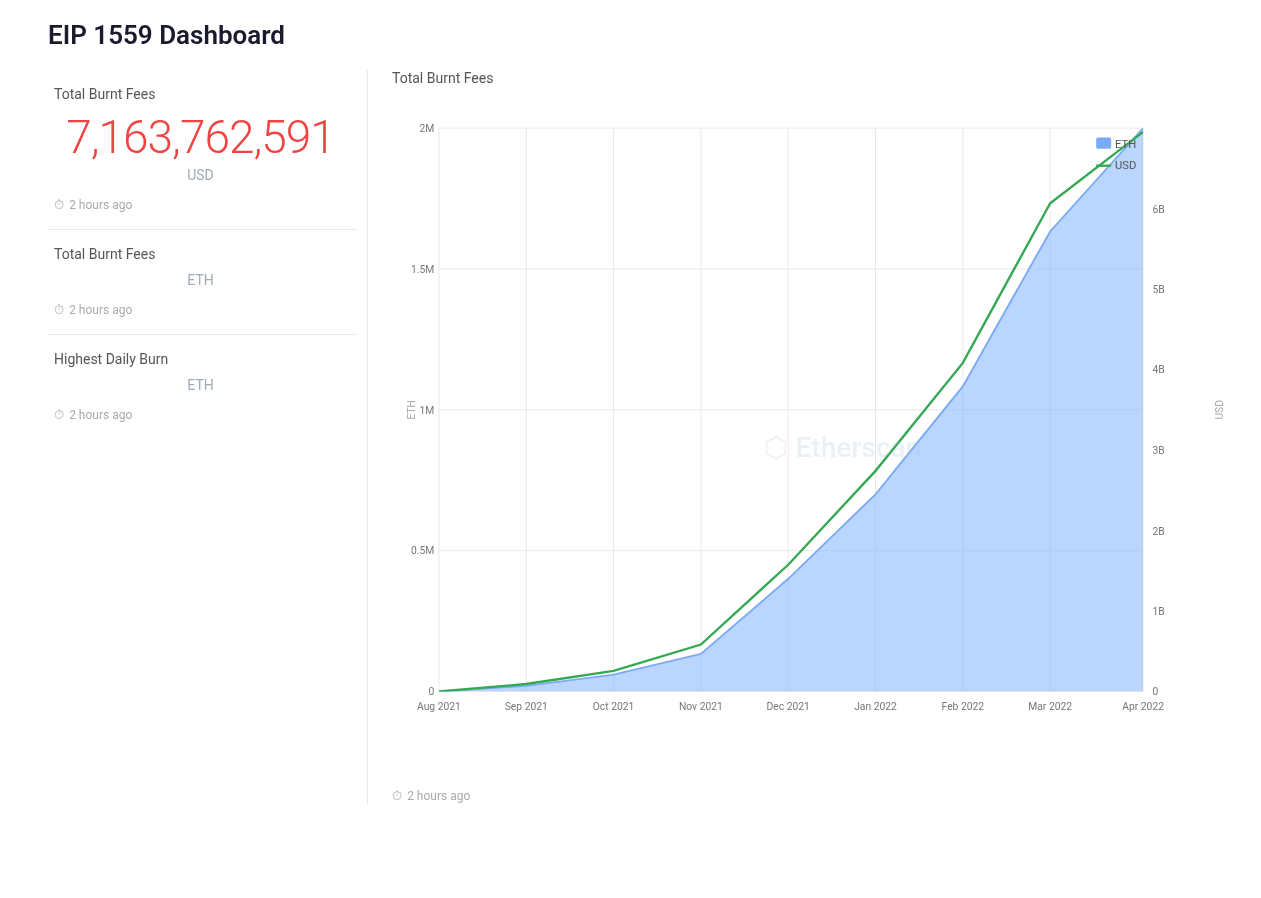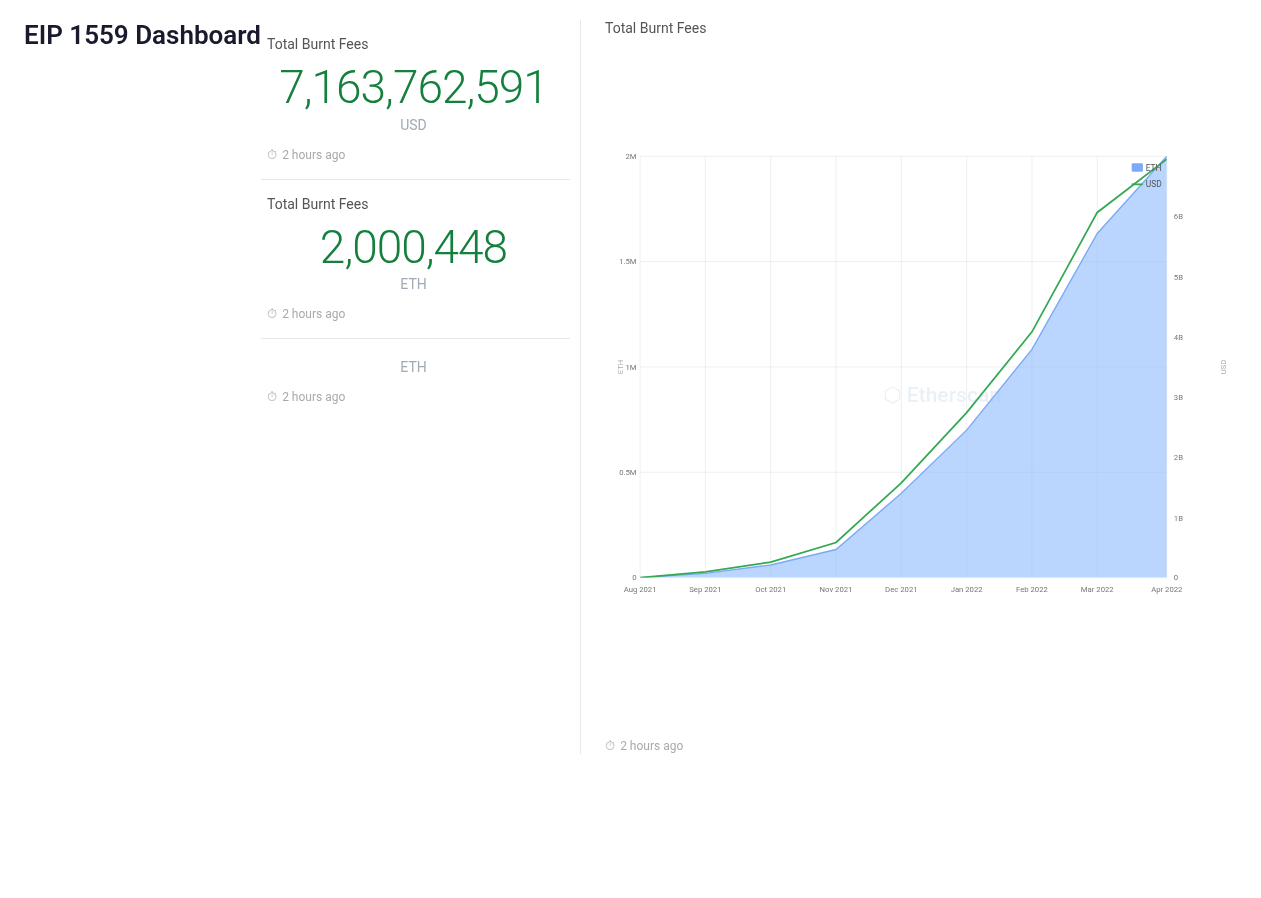--- a/index.html
+++ b/index.html
@@ -6,21 +6,23 @@
     body {
       font-family: -apple-system, BlinkMacSystemFont, 'Segoe UI', Roboto, sans-serif;
       background: #fff;
       color: #333;
       width: 1261px;
       min-height: 898px;
       overflow-x: hidden;
     }
     .page {
       display: flex;
+      flex-direction: column;
       padding: 20px 24px;
+      margin-left: 24px;
     }
     .page-title {
       font-size: 26px;
       font-weight: 600;
       color: #1a1a2e;
       margin-bottom: 20px;
     }
     .main-content {
       display: flex;
       gap: 0;
@@ -42,21 +44,21 @@
       border-bottom: none;
     }
     .stat-label {
       font-size: 14px;
       color: #555;
       margin-bottom: 10px;
     }
     .stat-value {
       font-size: 46px;
       font-weight: 300;
-      color: #15803d;
+      color: #ef4444;
       line-height: 1.1;
       letter-spacing: -1px;
     }
     .stat-unit {
       font-size: 14px;
       color: #a0aab4;
       text-align: center;
       margin-top: 4px;
     }
     .stat-time {
@@ -118,30 +120,30 @@
         </div>
         <div class="stat-time">
           <span class="clock-icon">⏱</span>
           <span>2 hours ago</span>
         </div>
       </div>
 
       <div class="stat-card">
         <div class="stat-label">Total Burnt Fees</div>
         <div style="text-align:center;">
-          <div class="stat-value">2,000,448</div>
           <div class="stat-unit">ETH</div>
         </div>
         <div class="stat-time">
           <span class="clock-icon">⏱</span>
           <span>2 hours ago</span>
         </div>
       </div>
 
       <div class="stat-card">
+        <div class="stat-label">Highest Daily Burn</div>
         <div style="text-align:center;">
           <div class="stat-unit">ETH</div>
         </div>
         <div class="stat-time">
           <span class="clock-icon">⏱</span>
           <span>2 hours ago</span>
         </div>
       </div>
 
     </div>

